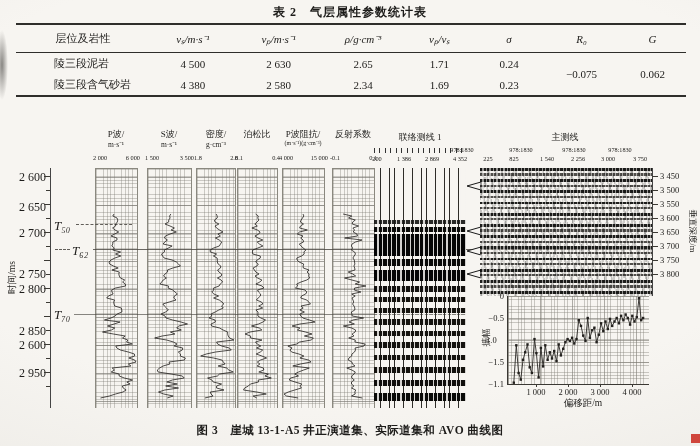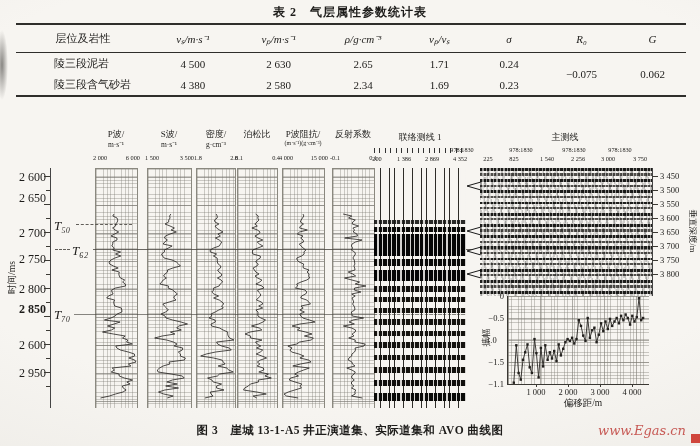--- a/index.html
+++ b/index.html
@@ -140,25 +140,25 @@
       <div class="t2-merged" style="left:78.8%;width:11.2%;">−0.075</div>
       <div class="t2-merged" style="left:90%;width:10%;">0.062</div>
     </div>
   </div>
 
   <div class="abs" id="fig" style="inset:0;">
 
     <div class="rot" style="left:-23px;top:271px;transform:rotate(-90deg);font-size:9.5px;">时间/ms</div>
     <div class="abs" style="left:50px;top:168px;width:1px;height:240px;background:#444;"></div>
     <div class="yt" style="top:170px;">2 600</div>
-    <div class="yt" style="top:191px;">2 650</div>
+    <div class="yt" style="top:200px;">2 650</div>
     <div class="yt" style="top:226px;">2 700</div>
-    <div class="yt" style="top:252px;">2 750</div>
+    <div class="yt" style="top:267px;">2 750</div>
     <div class="yt" style="top:282px;">2 800</div>
-    <div class="yt" style="top:302px;font-weight:bold;">2 850</div>
+    <div class="yt" style="top:324px;">2 850</div>
     <div class="yt" style="top:338px;">2 600</div>
     <div class="yt" style="top:366px;">2 950</div>
 
     <div class="h1" style="left:86px;width:60px;">P波/</div>
     <div class="h2" style="left:86px;width:60px;">m·s⁻¹</div>
     <div class="h1" style="left:139px;width:60px;">S波/</div>
     <div class="h2" style="left:139px;width:60px;">m·s⁻¹</div>
     <div class="h1" style="left:186px;width:60px;">密度/</div>
     <div class="h2" style="left:186px;width:60px;">g·cm⁻³</div>
     <div class="h1" style="left:227px;width:60px;">泊松比</div>
@@ -374,15 +374,14 @@
       </svg>
       <svg width="43" height="240" style="position: absolute; left: 282px; top: 168px;">
         <polyline points="21.0,46 21.8,48 20.5,50 19.1,52 18.3,54 21.5,56 18.5,58 17.6,60 25.4,62 17.5,64 15.3,66 21.0,68 18.7,70 21.1,72 21.5,74 17.3,76 19.1,78 21.1,80 23.8,82 21.9,84 22.2,86 19.6,88 14.8,90 15.2,92 17.1,94 21.7,96 21.1,98 21.3,100 27.0,102 25.0,104 27.1,106 26.7,108 27.7,110 24.8,112 19.0,114 14.7,116 15.6,118 13.4,120 23.0,122 24.8,124 23.7,126 19.5,128 18.7,130 24.8,132 26.7,134 28.5,136 19.0,138 21.2,140 17.8,142 22.4,144 17.8,146 18.8,148 20.8,150 27.5,152 33.1,154 17.9,156 10.1,158 17.9,160 15.4,162 23.5,164 30.0,166 22.4,168 31.4,170 29.4,172 17.6,174 14.7,176 5.9,178 10.1,180 7.9,182 9.6,184 16.9,186 21.9,188 17.9,190 26.5,192 29.1,194 18.5,196 10.8,198 27.3,200 21.7,202 16.5,204 12.7,206 16.5,208 8.5,210 7.2,212 13.0,214 19.8,216 17.9,218 19.4,220 12.7,222 6.3,224 2.0,226 4.5,228 16.2,230" fill="none" stroke="#23211e" stroke-width="0.8"></polyline>
       </svg>
       <svg width="43" height="240" style="position: absolute; left: 332px; top: 168px;">
         <polyline points="11.1,46 19.8,48 16.5,50 23.3,52 20.7,54 20.2,56 26.6,58 20.9,60 22.5,62 21.2,64 24.9,66 25.5,68 12.7,70 30.0,72 23.5,74 20.0,76 19.4,78 20.6,80 19.3,82 22.6,84 23.5,86 22.1,88 20.9,90 22.3,92 22.5,94 22.9,96 21.9,98 22.7,100 23.0,102 16.2,104 20.8,106 23.7,108 12.5,110 19.8,112 27.6,114 23.2,116 33.9,118 22.6,120 22.3,122 28.9,124 19.7,126 23.2,128 20.0,130 21.0,132 21.7,134 20.6,136 22.0,138 22.8,140 22.8,142 19.3,144 19.9,146 20.2,148 31.6,150 21.0,152 17.1,154 22.4,156 11.4,158 19.7,160 23.6,162 23.1,164 20.1,166 21.9,168 16.7,170 23.3,172 22.9,174 33.2,176 32.0,178 23.0,180 23.5,182 22.5,184 19.9,186 19.7,188 16.9,190 16.2,192 19.9,194 20.4,196 23.0,198 14.8,200 19.8,202 23.3,204 22.1,206 19.7,208 19.8,210 22.3,212 19.5,214 19.5,216 21.9,218 19.5,220 23.7,222 22.8,224 23.2,226 19.5,228 30.4,230" fill="none" stroke="#23211e" stroke-width="0.8"></polyline>
       </svg>
     </div>
 
   <div class="caption">图 3　崖城 13-1-A5 井正演道集、实际道集和 AVO 曲线图</div>
-  <div class="wm">www.Egas.cn</div>
   <div class="wm-box"></div>
 </div>
 
 </body></html>

